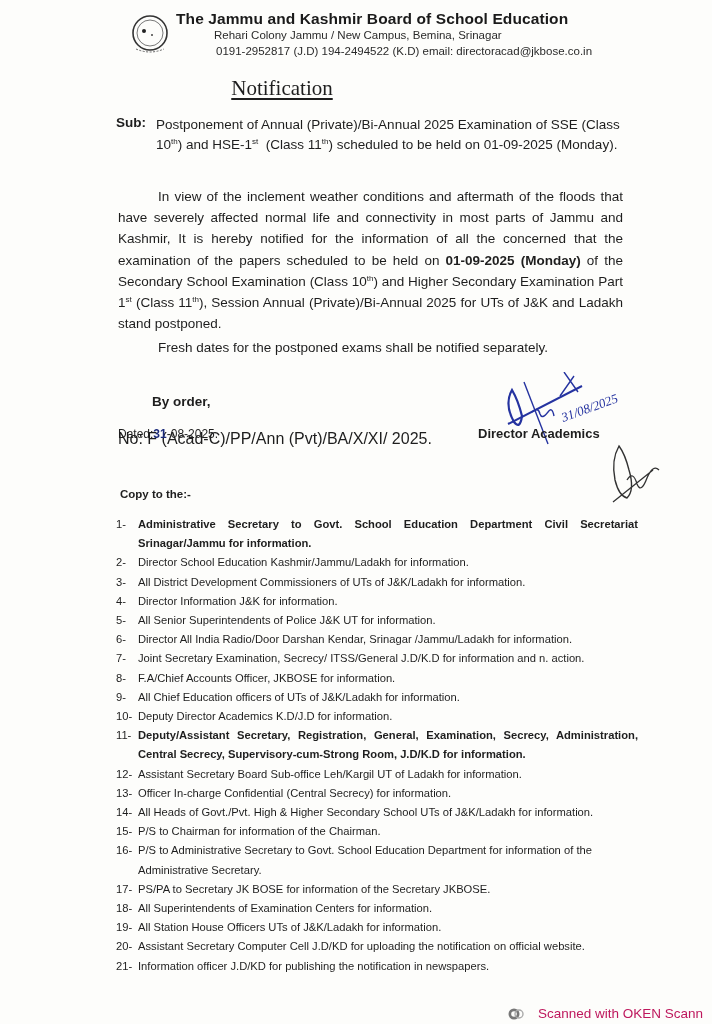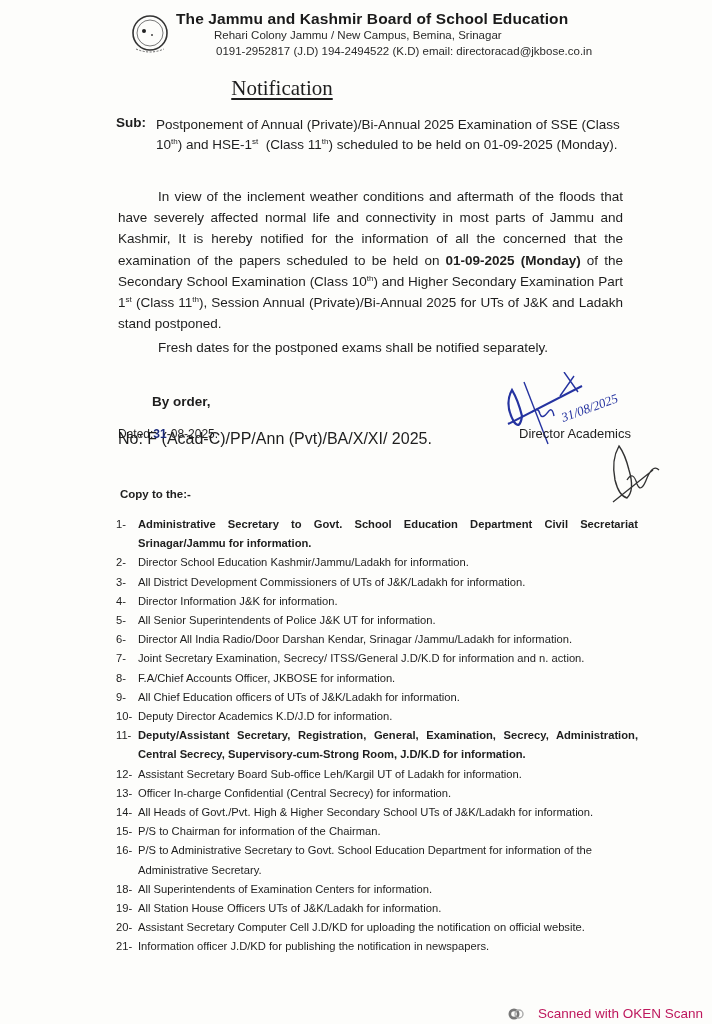--- a/index.html
+++ b/index.html
@@ -19,21 +19,21 @@
   .sub-label { left:116px; top:115px; font-size:13.5px; font-weight:bold; }
   .sub-text { left:156px; top:115px; width:465px; font-size:13.5px; font-weight:normal; line-height:20px; }
   sup { font-size:8px; line-height:0; vertical-align:super; }
 
   .body-para { left:118px; top:186px; width:505px; font-size:13.5px; line-height:21.2px; text-align:justify; text-indent:40px; }
   .fresh { left:158px; top:340px; font-size:13.5px; }
   .byorder { left:152px; top:394px; font-size:13.5px; font-weight:bold; }
   .refno { left:118px; top:430px; font-size:16px; }
   .dated { left:118px; top:427px; font-size:12px; }
   .dated b { color:#1b2a7a; }
-  .director { left:519px; top:426px; font-size:13px; font-weight:normal; }
+  .director { left:478px; top:426px; font-size:13px; font-weight:bold; }
   .sig1 { left:500px; top:372px; width:140px; height:80px; }
   .sig2 { left:605px; top:440px; width:60px; height:65px; }
 
   .copy-label { left:120px; top:488px; font-size:11.5px; font-weight:bold; }
   .copy-list { left:116px; top:515px; width:522px; font-size:11.2px; line-height:19.2px; }
   .copy-item { display:flex; }
   .copy-num { width:22px; flex:0 0 22px; white-space:nowrap; }
   .copy-txt { flex:1; }
   .copy-txt.just { text-align:justify; text-align-last:left;font-weight:bold; }
 
@@ -140,20 +140,24 @@
     </div>
     <div class="copy-item">
       <span class="copy-num">15-</span>
       <span class="copy-txt">P/S to Chairman for information of the Chairman.</span>
     </div>
     <div class="copy-item">
       <span class="copy-num">16-</span>
       <span class="copy-txt">P/S to Administrative Secretary to Govt. School Education Department for information of the Administrative Secretary.</span>
     </div>
     <div class="copy-item">
+      <span class="copy-num">17-</span>
+      <span class="copy-txt">PS/PA to Secretary JK BOSE for information of the Secretary JKBOSE.</span>
+    </div>
+    <div class="copy-item">
       <span class="copy-num">18-</span>
       <span class="copy-txt">All Superintendents of Examination Centers for information.</span>
     </div>
     <div class="copy-item">
       <span class="copy-num">19-</span>
       <span class="copy-txt">All Station House Officers UTs of J&amp;K/Ladakh for information.</span>
     </div>
     <div class="copy-item">
       <span class="copy-num">20-</span>
       <span class="copy-txt">Assistant Secretary Computer Cell J.D/KD for uploading the notification on official website.</span>

